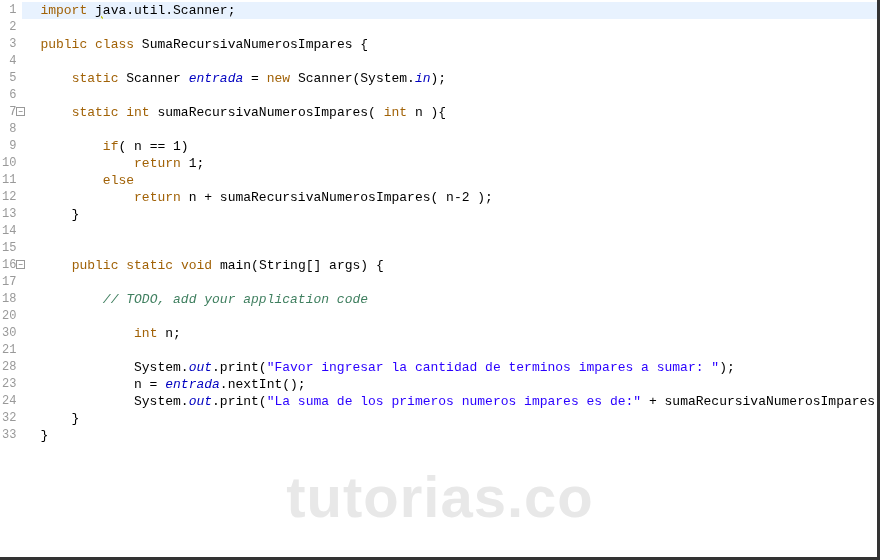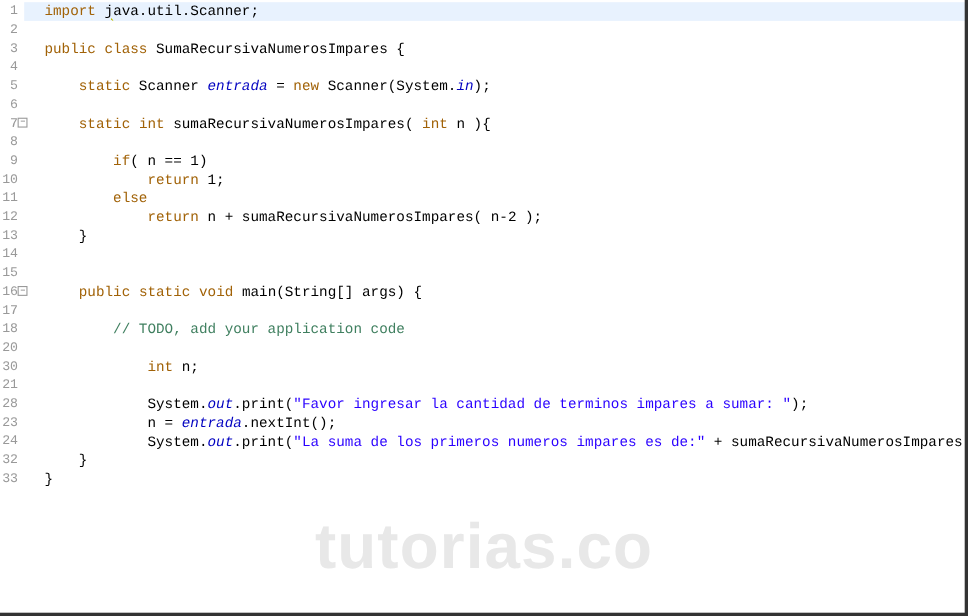--- a/index.html
+++ b/index.html
@@ -54,21 +54,21 @@
     height: 17px;
   }
   .highlight-line {
     background: #e8f2fe;
     margin-left: -18px;
     padding-left: 18px;
   }
   .kw { color: #a16207; font-weight: normal; }
   .field { color: #0000c0; font-style: italic; }
   .str { color: #2a00ff; }
-  .comment { color: #3f7f5f; }
+  .comment { color: #3f7f5f; font-style: italic; }
   .method-static { }
   .plain { color: #000000; }
   .underline { text-decoration: underline wavy #c0c000; }
   .watermark {
     position: absolute;
     bottom: 30px;
     left: 50%;
     transform: translateX(-50%);
     font-family: Arial, sans-serif;
     font-size: 58px;

